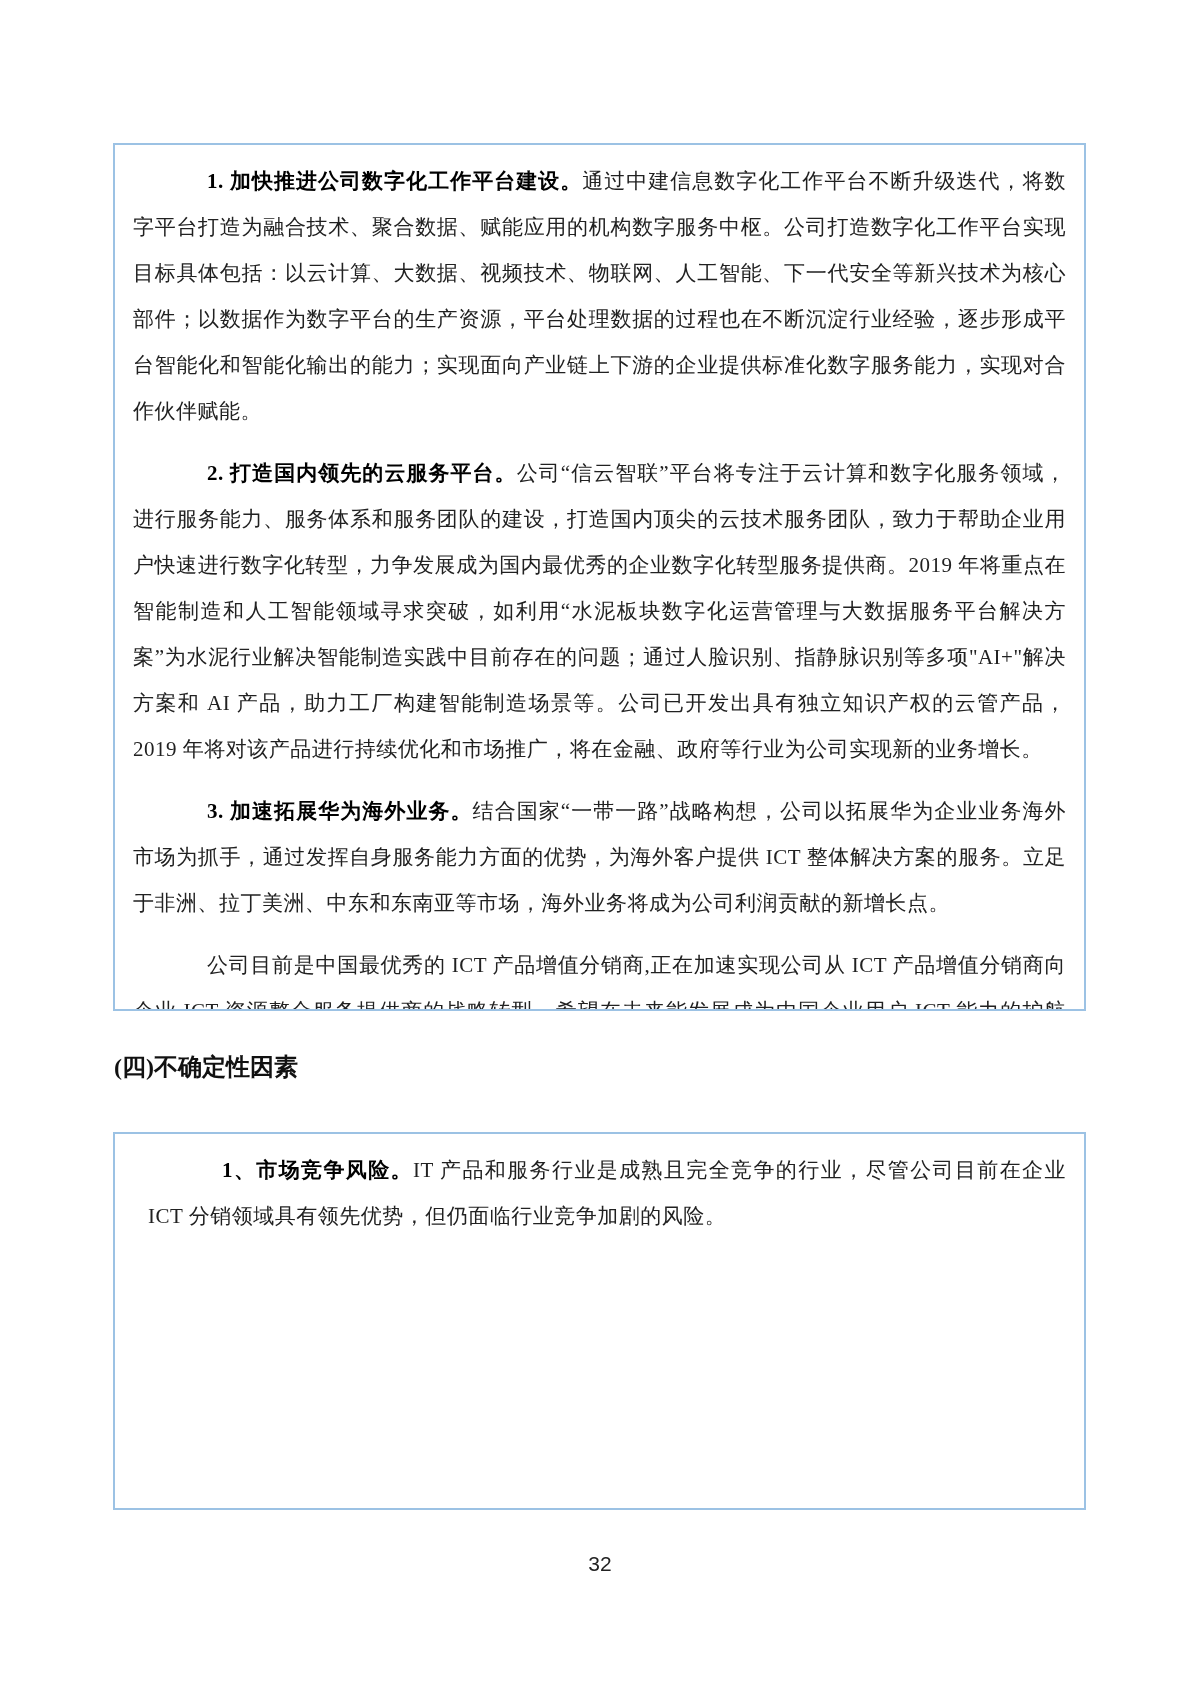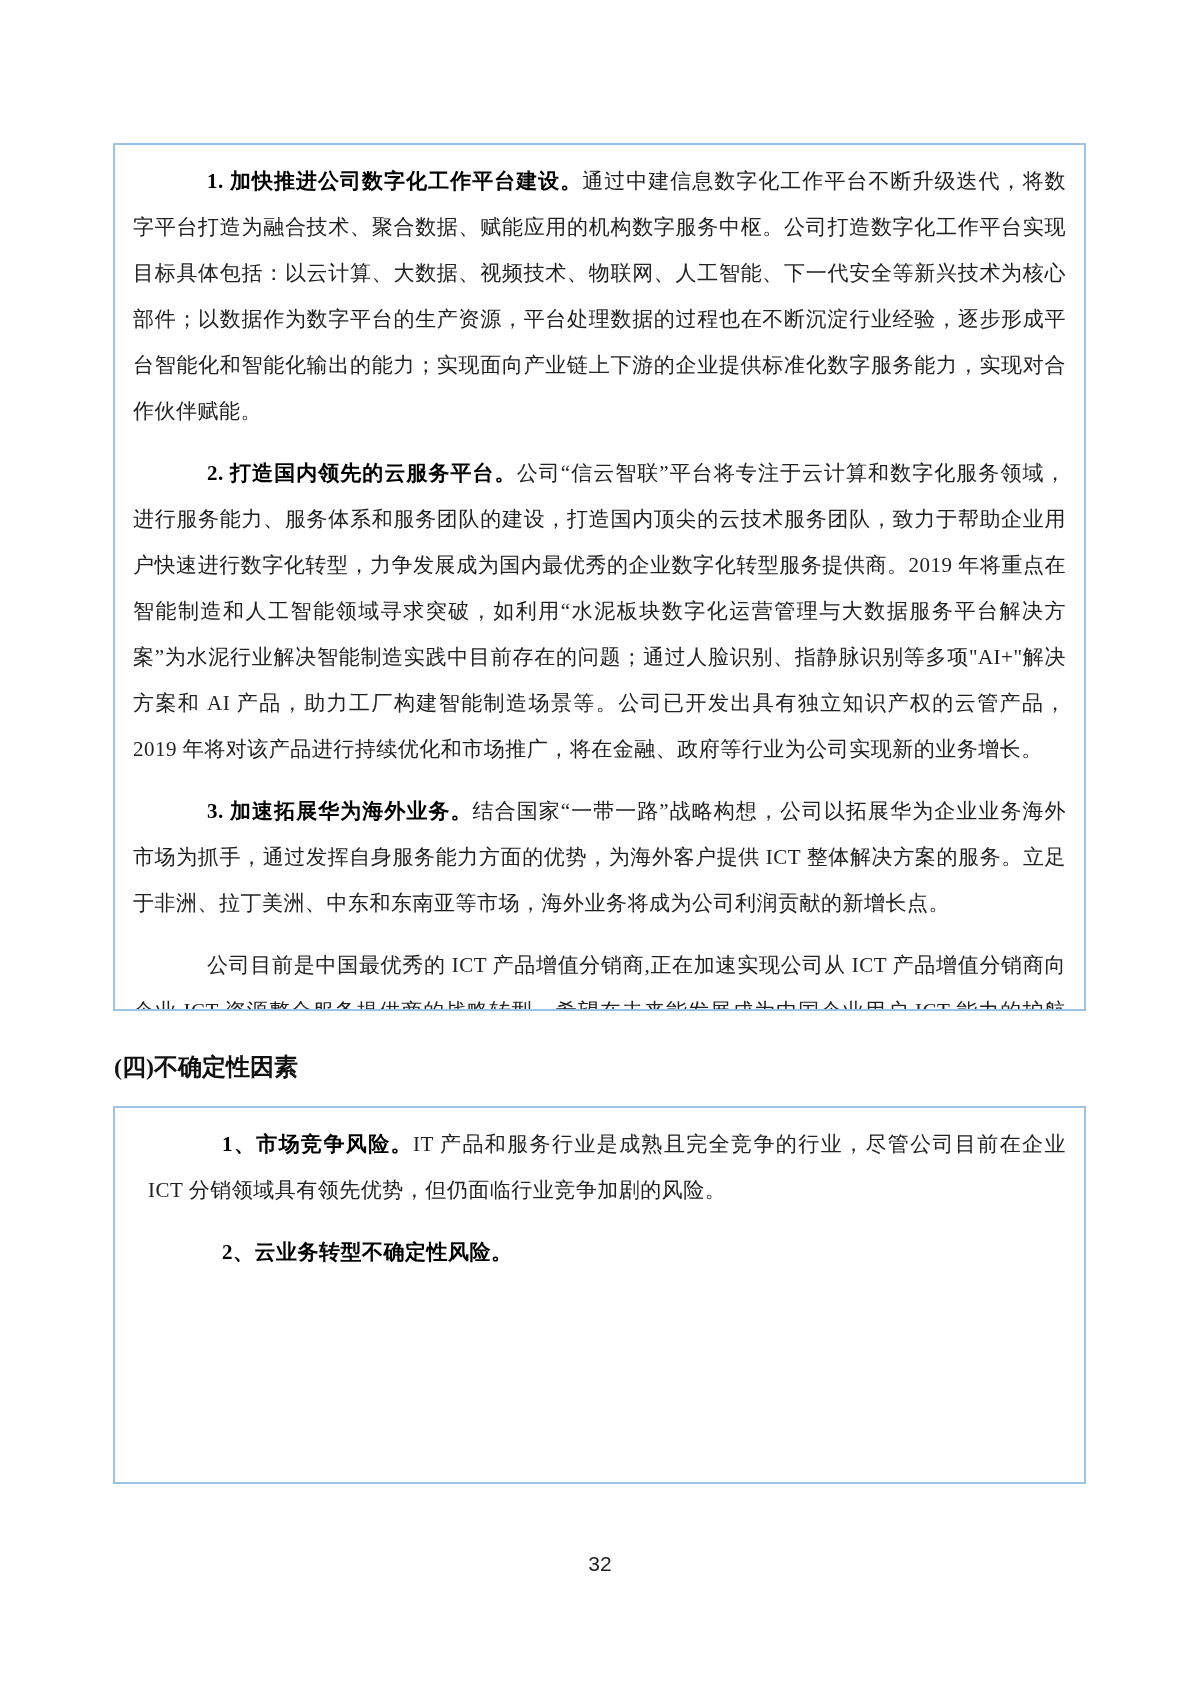--- a/index.html
+++ b/index.html
@@ -19,21 +19,21 @@
     position: absolute;
     left: 113px;
     width: 973px;
     border: 2px solid #9cc2e4;
     box-sizing: border-box;
     padding: 13px 18px 0 18px;
     background: #ffffff;
     overflow: hidden;
   }
   #box1 { top: 143px; height: 868px; }
-  #box2 { top: 1106px; height: 378px; padding-left: 33px; }
+  #box2 { top: 1132px; height: 378px; padding-left: 33px; }
 
   p.para {
     margin: 0 0 16px 0;
     font-size: 21px;
     line-height: 46px;
     color: #212121;
     text-align: justify;
     text-indent: 2em;
     letter-spacing: 0.5px;
   }
@@ -77,18 +77,17 @@
     <p class="para"><strong class="lead">3. 加速拓展华为海外业务。</strong><span>结合国家“一带一路”战略构想，公司以拓展华为企业业务海外市场为抓手，通过发挥自身服务能力方面的优势，为海外客户提供 ICT 整体解决方案的服务。立足于非洲、拉丁美洲、中东和东南亚等市场，海外业务将成为公司利润贡献的新增长点。</span></p>
     <p class="para"><strong class="lead"></strong><span>公司目前是中国最优秀的 ICT 产品增值分销商,正在加速实现公司从 ICT 产品增值分销商向企业 ICT 资源整合服务提供商的战略转型，希望在未来能发展成为中国企业用户 ICT 能力的护航者。</span></p>
   </div>
 
   <div class="section-heading">
     <span class="sec-num">(四)</span><span class="sec-title">不确定性因素</span>
   </div>
 
   <div class="text-box" id="box2">
     <p class="para"><strong class="lead">1、市场竞争风险。</strong><span>IT 产品和服务行业是成熟且完全竞争的行业，尽管公司目前在企业 ICT 分销领域具有领先优势，但仍面临行业竞争加剧的风险。</span></p>
-    <p class="para"><strong class="lead">2、云业务转型不确定性风险。</strong><span></span></p>
   </div>
 
   <div class="page-number">32</div>
 
 </div>
 
 </body></html>

